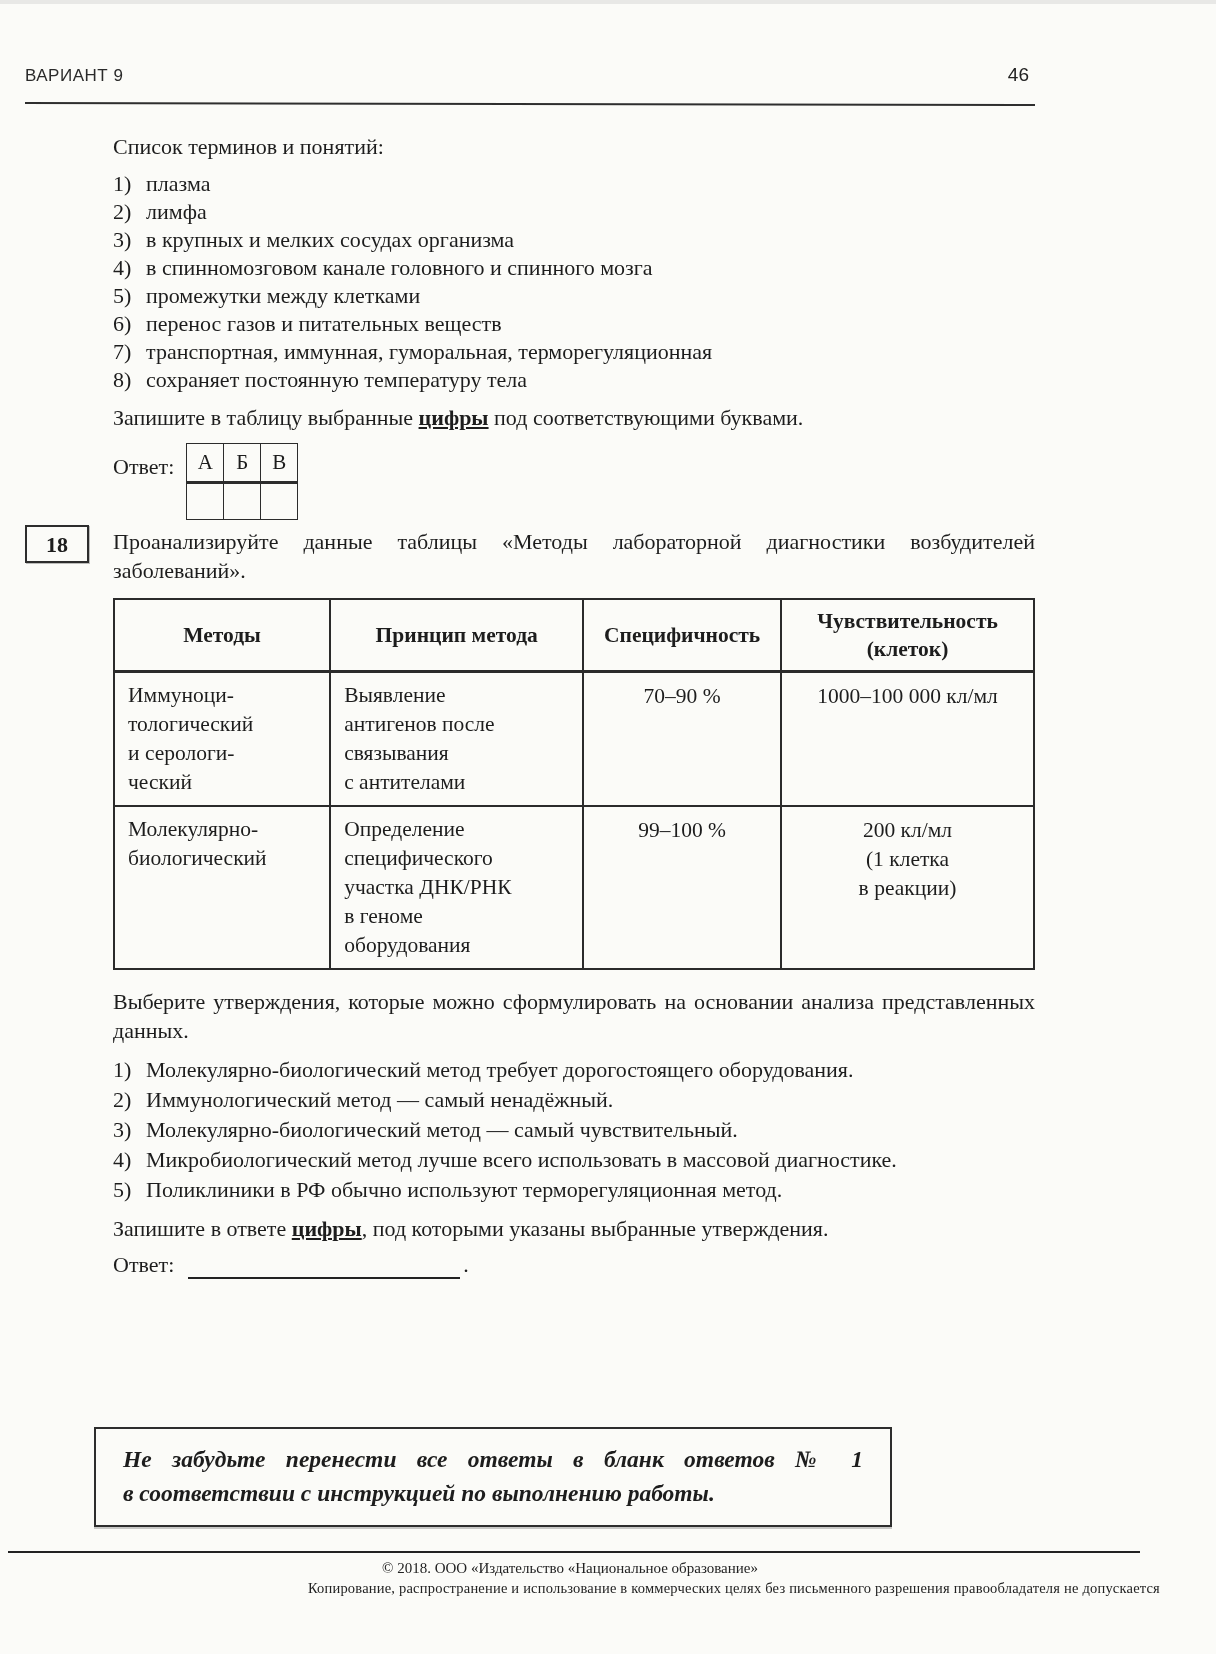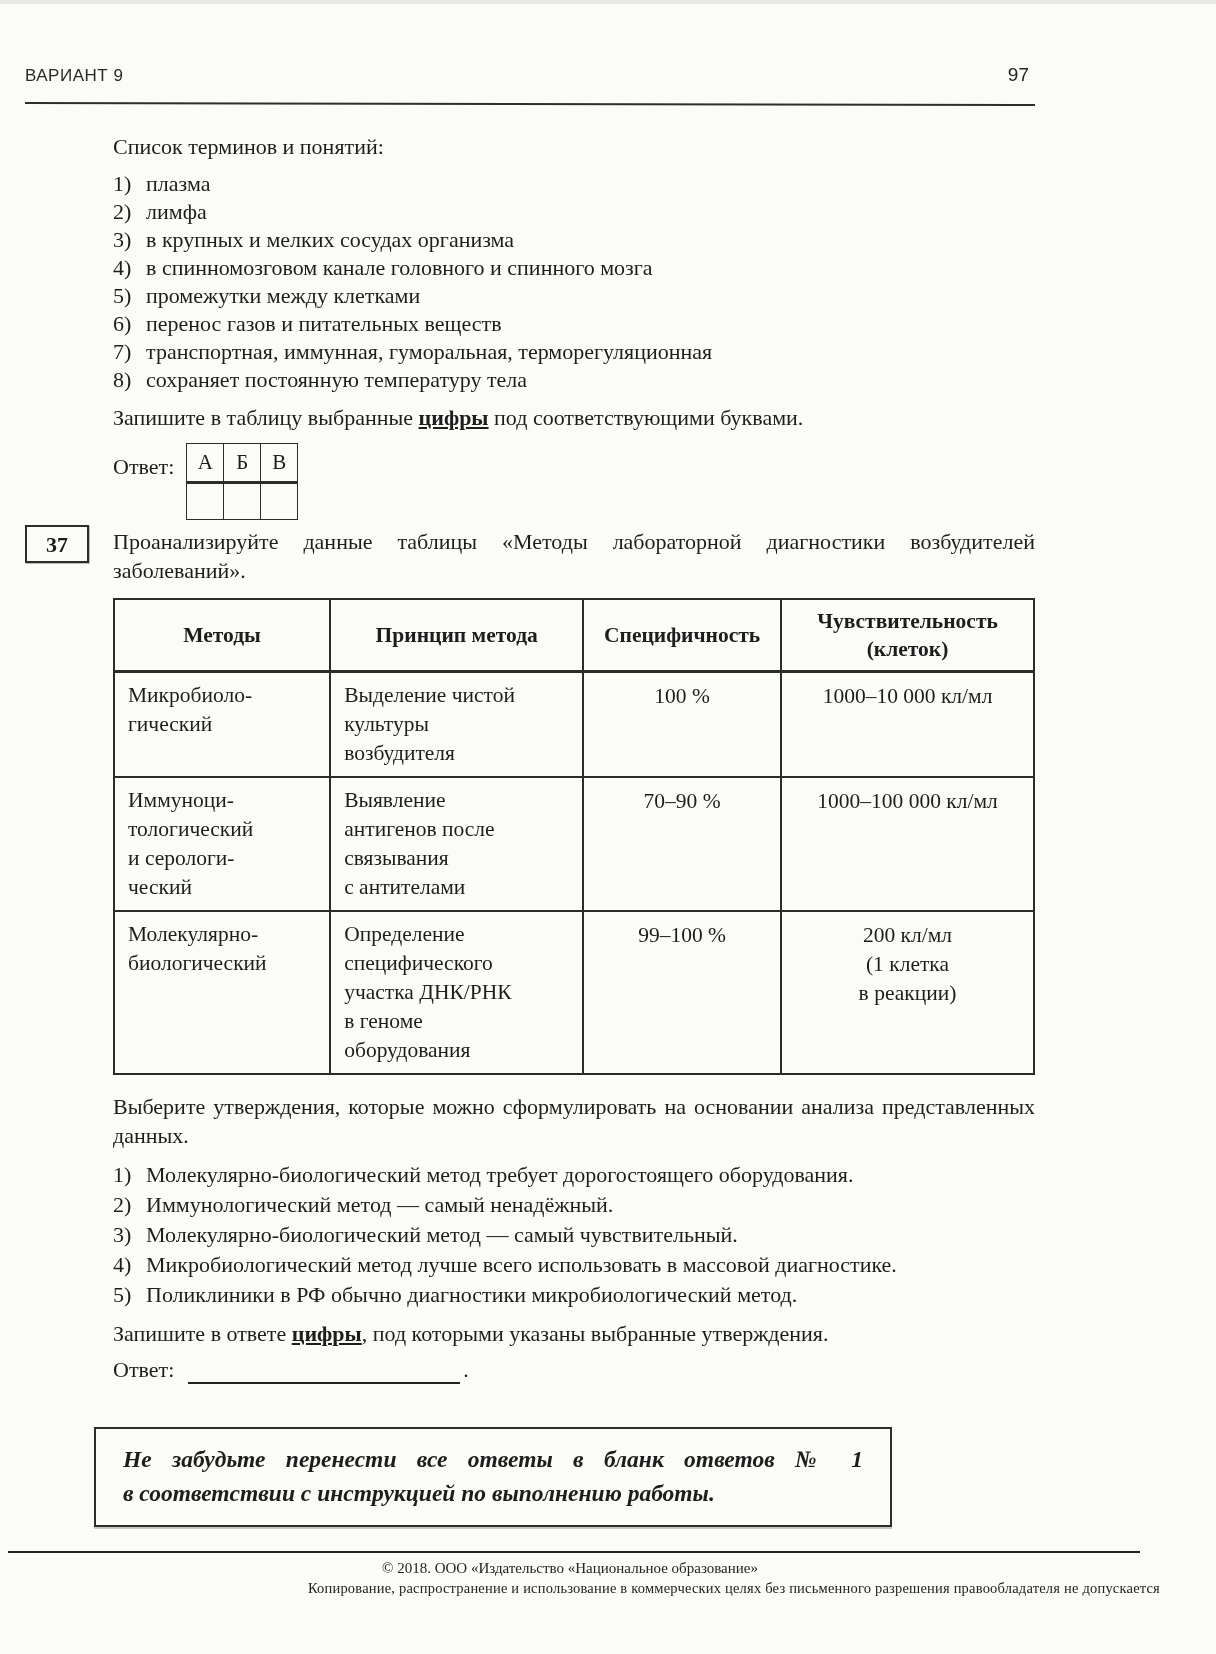--- a/index.html
+++ b/index.html
@@ -129,21 +129,21 @@
     font-size:14.5px;letter-spacing:.2px;color:#222;
   }
 </style>
 </head>
 <body>
 
 <div class="page">
 
   <div class="pagehead">
     <span class="variant">ВАРИАНТ 9</span>
-    <span class="pagenum">97</span>
+    <span class="pagenum">46</span>
   </div>
   <div class="headrule"></div>
 
   <div class="content">
     <div class="terms-title">Список терминов и понятий:</div>
 
     <div class="li">
         <span class="num">1)</span>
         <span class="txt">плазма</span>
       </div>
@@ -191,50 +191,41 @@
           <td></td>
           <td></td>
           <td></td>
         </tr>
       </tbody>
         </table>
     </div>
   </div>
 
   <div class="q21">
-    <div class="qnum">37</div>
+    <div class="qnum">18</div>
     <div class="qbody">
       <p class="prompt">Проанализируйте данные таблицы «Методы лабораторной диагностики возбудителей заболеваний».</p>
 
       <table class="methods">
         <colgroup>
             <col class="c1">
             <col class="c2">
             <col class="c3">
             <col class="c4">
           </colgroup>
         <thead>
           <tr>
             <th>Методы</th>
             <th>Принцип метода</th>
             <th>Специфичность</th>
             <th>Чувствительность
 (клеток)</th>
           </tr>
         </thead>
         <tbody>
-          <tr>
-            <td>Микробиоло-
-гический</td>
-            <td>Выделение чистой
-культуры
-возбудителя</td>
-            <td class="c-num">100 %</td>
-            <td class="c-num">1000–10 000 кл/мл</td>
-          </tr>
           <tr>
             <td>Иммуноци-
 тологический
 и серологи-
 ческий</td>
             <td>Выявление
 антигенов после
 связывания
 с антителами</td>
             <td class="c-num">70–90 %</td>
@@ -270,21 +261,21 @@
         <div class="li">
             <span class="num">3)</span>
             <span class="txt">Молекулярно-биологический метод — самый чувствительный.</span>
           </div>
         <div class="li">
             <span class="num">4)</span>
             <span class="txt">Микробиологический метод лучше всего использовать в массовой диагностике.</span>
           </div>
         <div class="li">
             <span class="num">5)</span>
-            <span class="txt">Поликлиники в РФ обычно диагностики микробиологический метод.</span>
+            <span class="txt">Поликлиники в РФ обычно используют терморегуляционная метод.</span>
           </div>
       </div>
 
       <p class="write-note"><span>Запишите в ответе </span><span class="hl">цифры</span><span>, под которыми указаны выбранные утверждения.</span></p>
 
       <div class="answer-line">
         <span class="ans-label">Ответ:</span>
         <span class="blank"></span>
         <span class="dot">.</span>
       </div>

